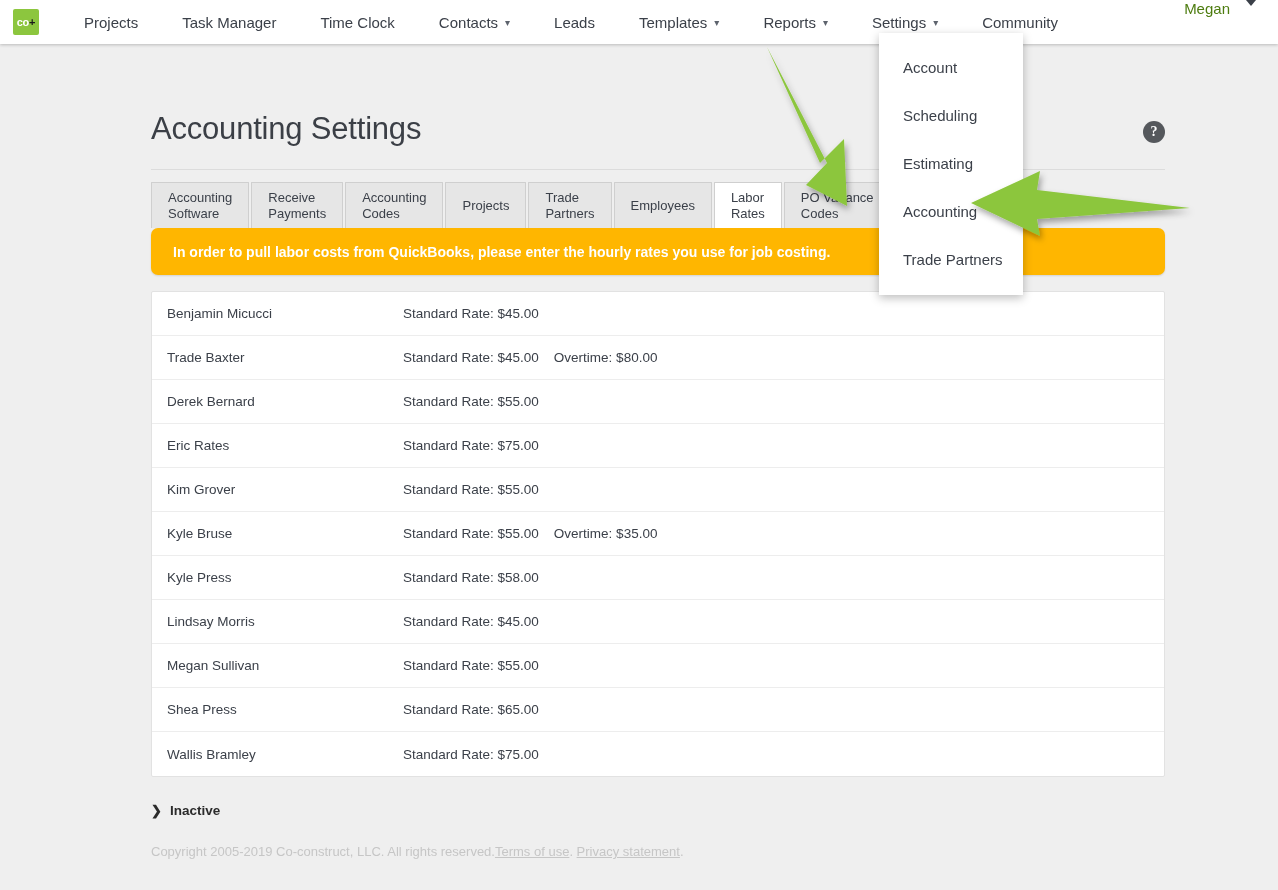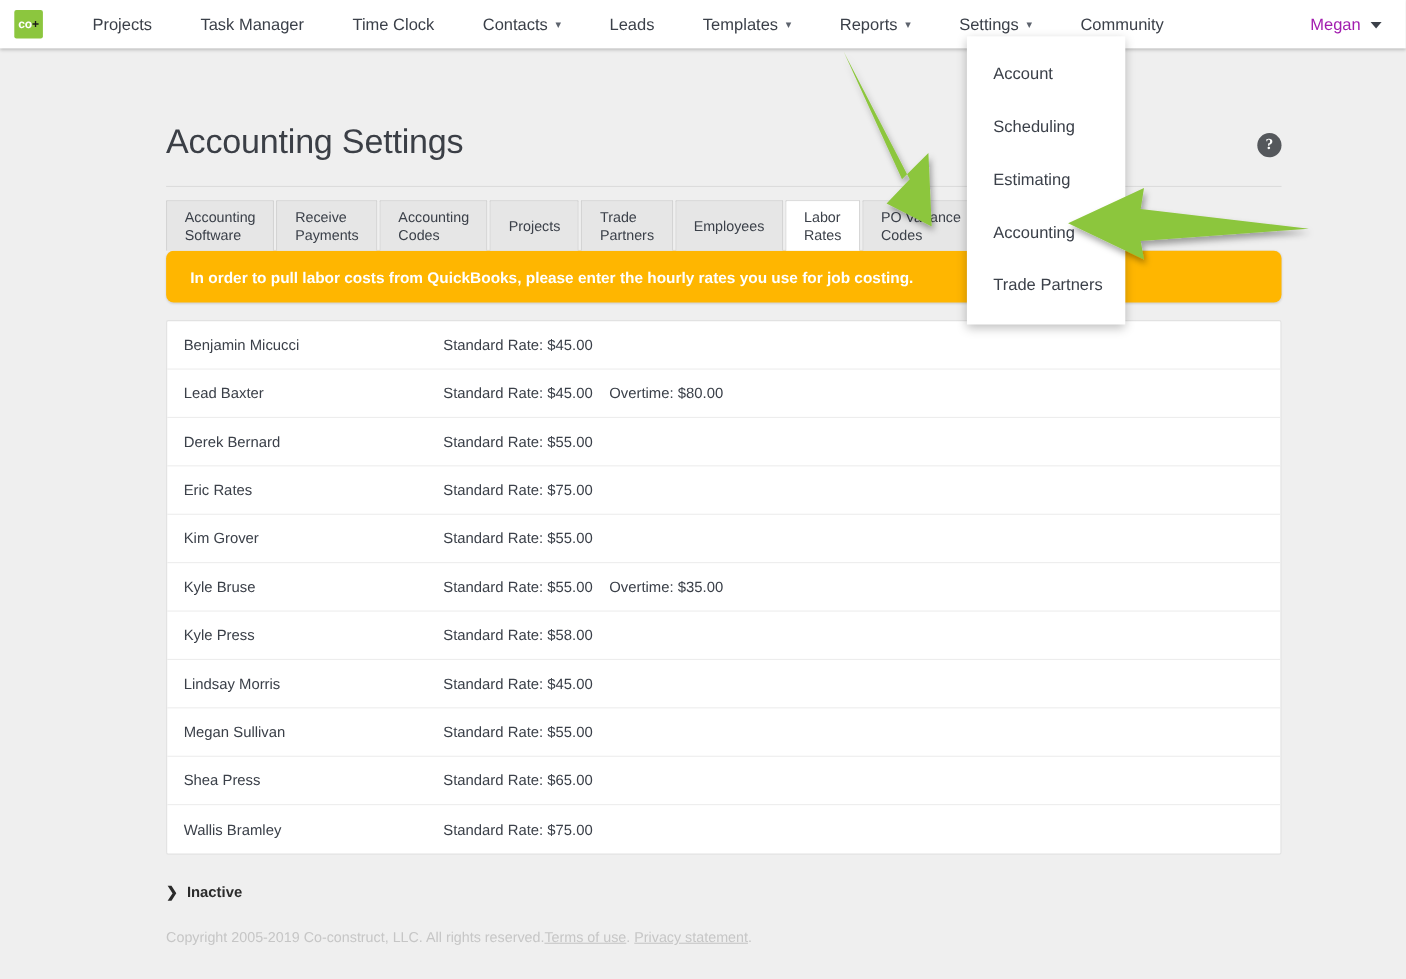--- a/index.html
+++ b/index.html
@@ -62,24 +62,24 @@
     color: #5d636d;
     line-height: 1;
   }
   .nav-item.active-menu { }
 
   .nav-user {
     position: absolute;
     right: 22px; top: 0;
     height: 45px;
     display: flex;
-    align-items: center;
     font-size: 15px;
-    color: #a21caf;
-    cursor: pointer;
+    color: #4d7c0f;
+    cursor: pointer;
+    gap: 7px;
   }
   .nav-user .caret-solid {
     margin-left: 9px;
     width: 0; height: 0;
     border-left: 5px solid transparent;
     border-right: 5px solid transparent;
     border-top: 6px solid #3b4049;
   }
 
   
@@ -348,21 +348,21 @@
 
     <div class="banner">In order to pull labor costs from QuickBooks, please enter the hourly rates you use for job costing.</div>
 
     <div class="rate-list">
       <div class="rate-row">
         <div class="rate-name">Benjamin Micucci</div>
         <div class="rate-std">Standard Rate: $45.00</div>
         <div class="rate-ot"></div>
       </div>
       <div class="rate-row">
-        <div class="rate-name">Lead Baxter</div>
+        <div class="rate-name">Trade Baxter</div>
         <div class="rate-std">Standard Rate: $45.00</div>
         <div class="rate-ot">Overtime: $80.00</div>
       </div>
       <div class="rate-row">
         <div class="rate-name">Derek Bernard</div>
         <div class="rate-std">Standard Rate: $55.00</div>
         <div class="rate-ot"></div>
       </div>
       <div class="rate-row">
         <div class="rate-name">Eric Rates</div>

